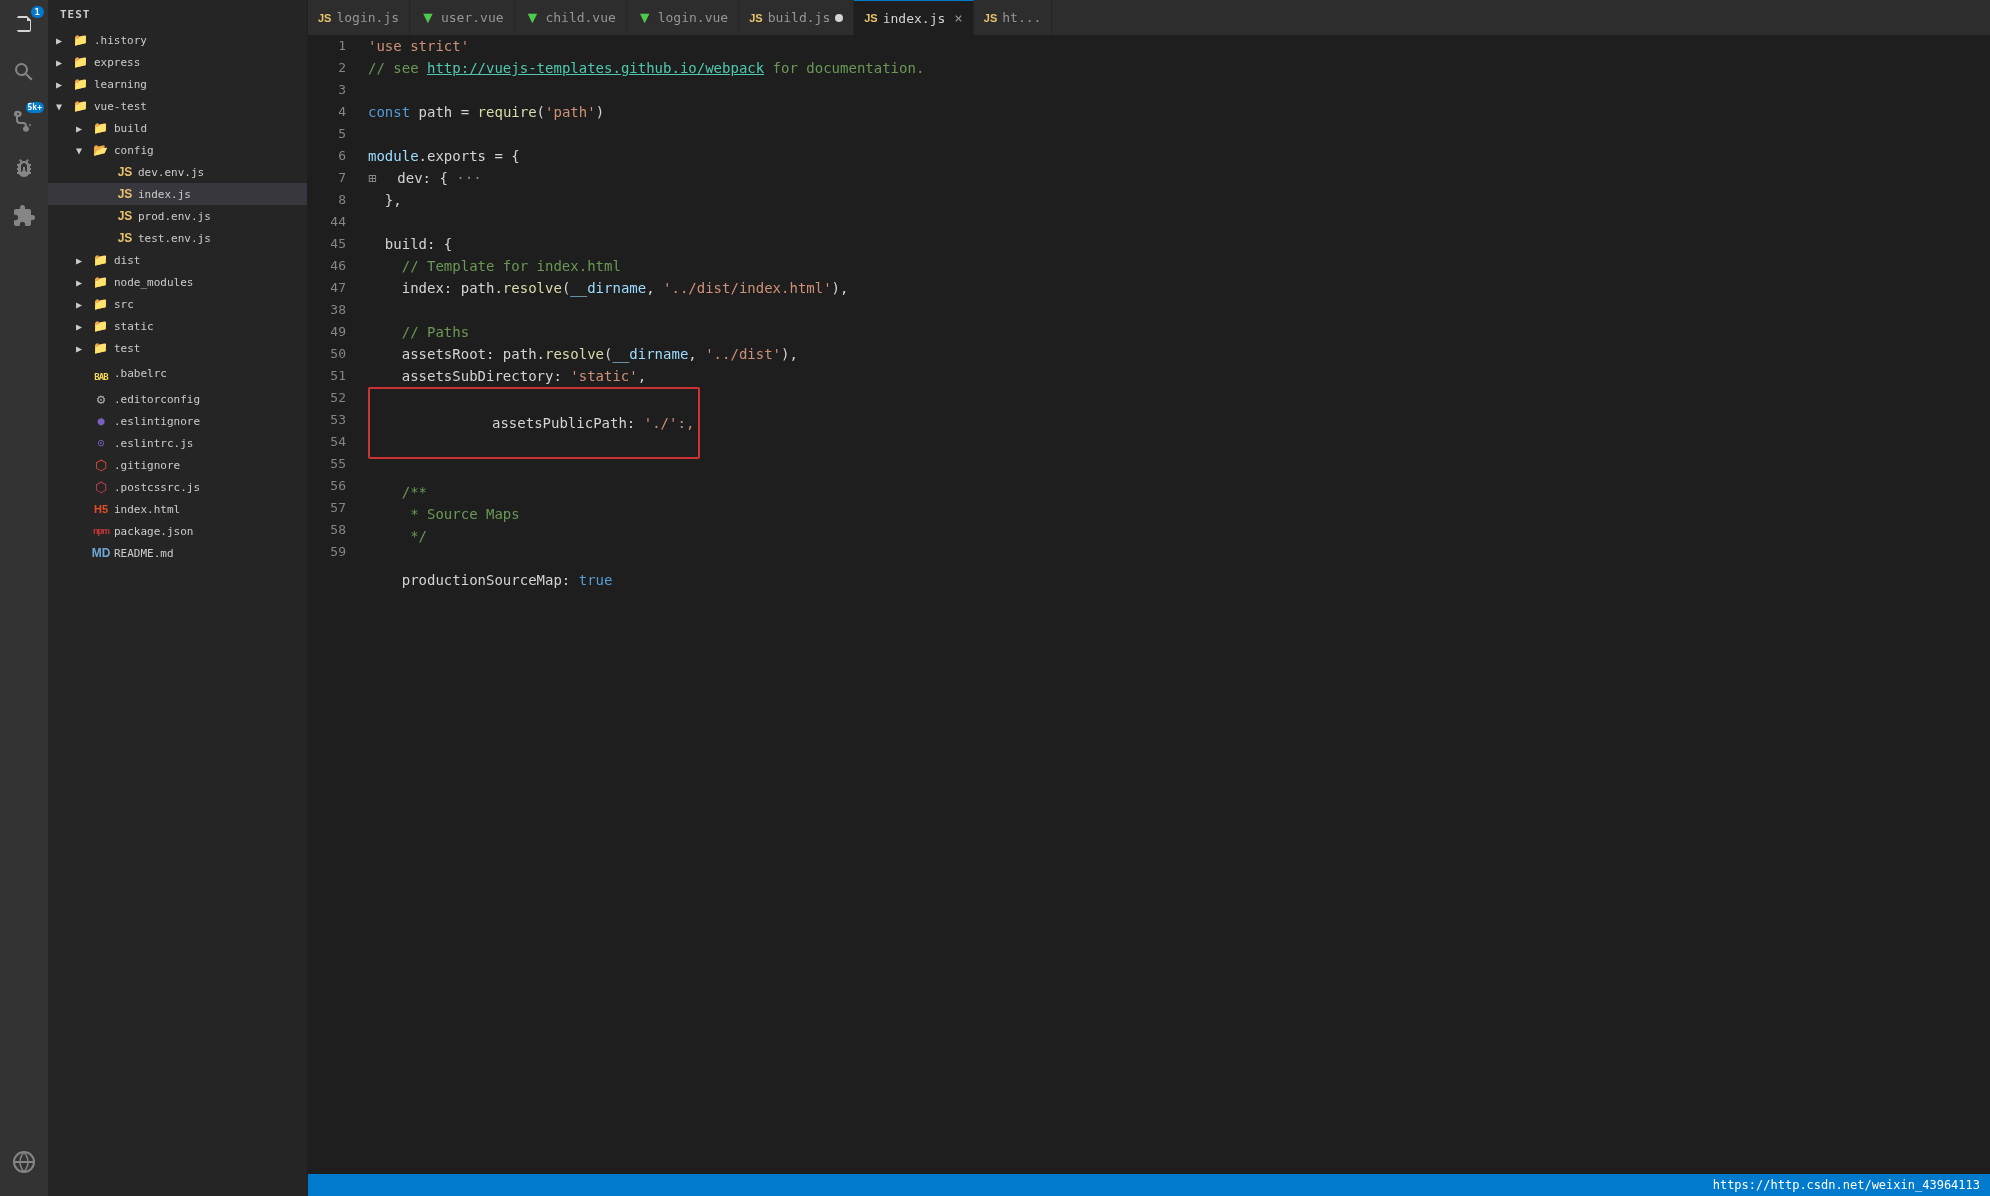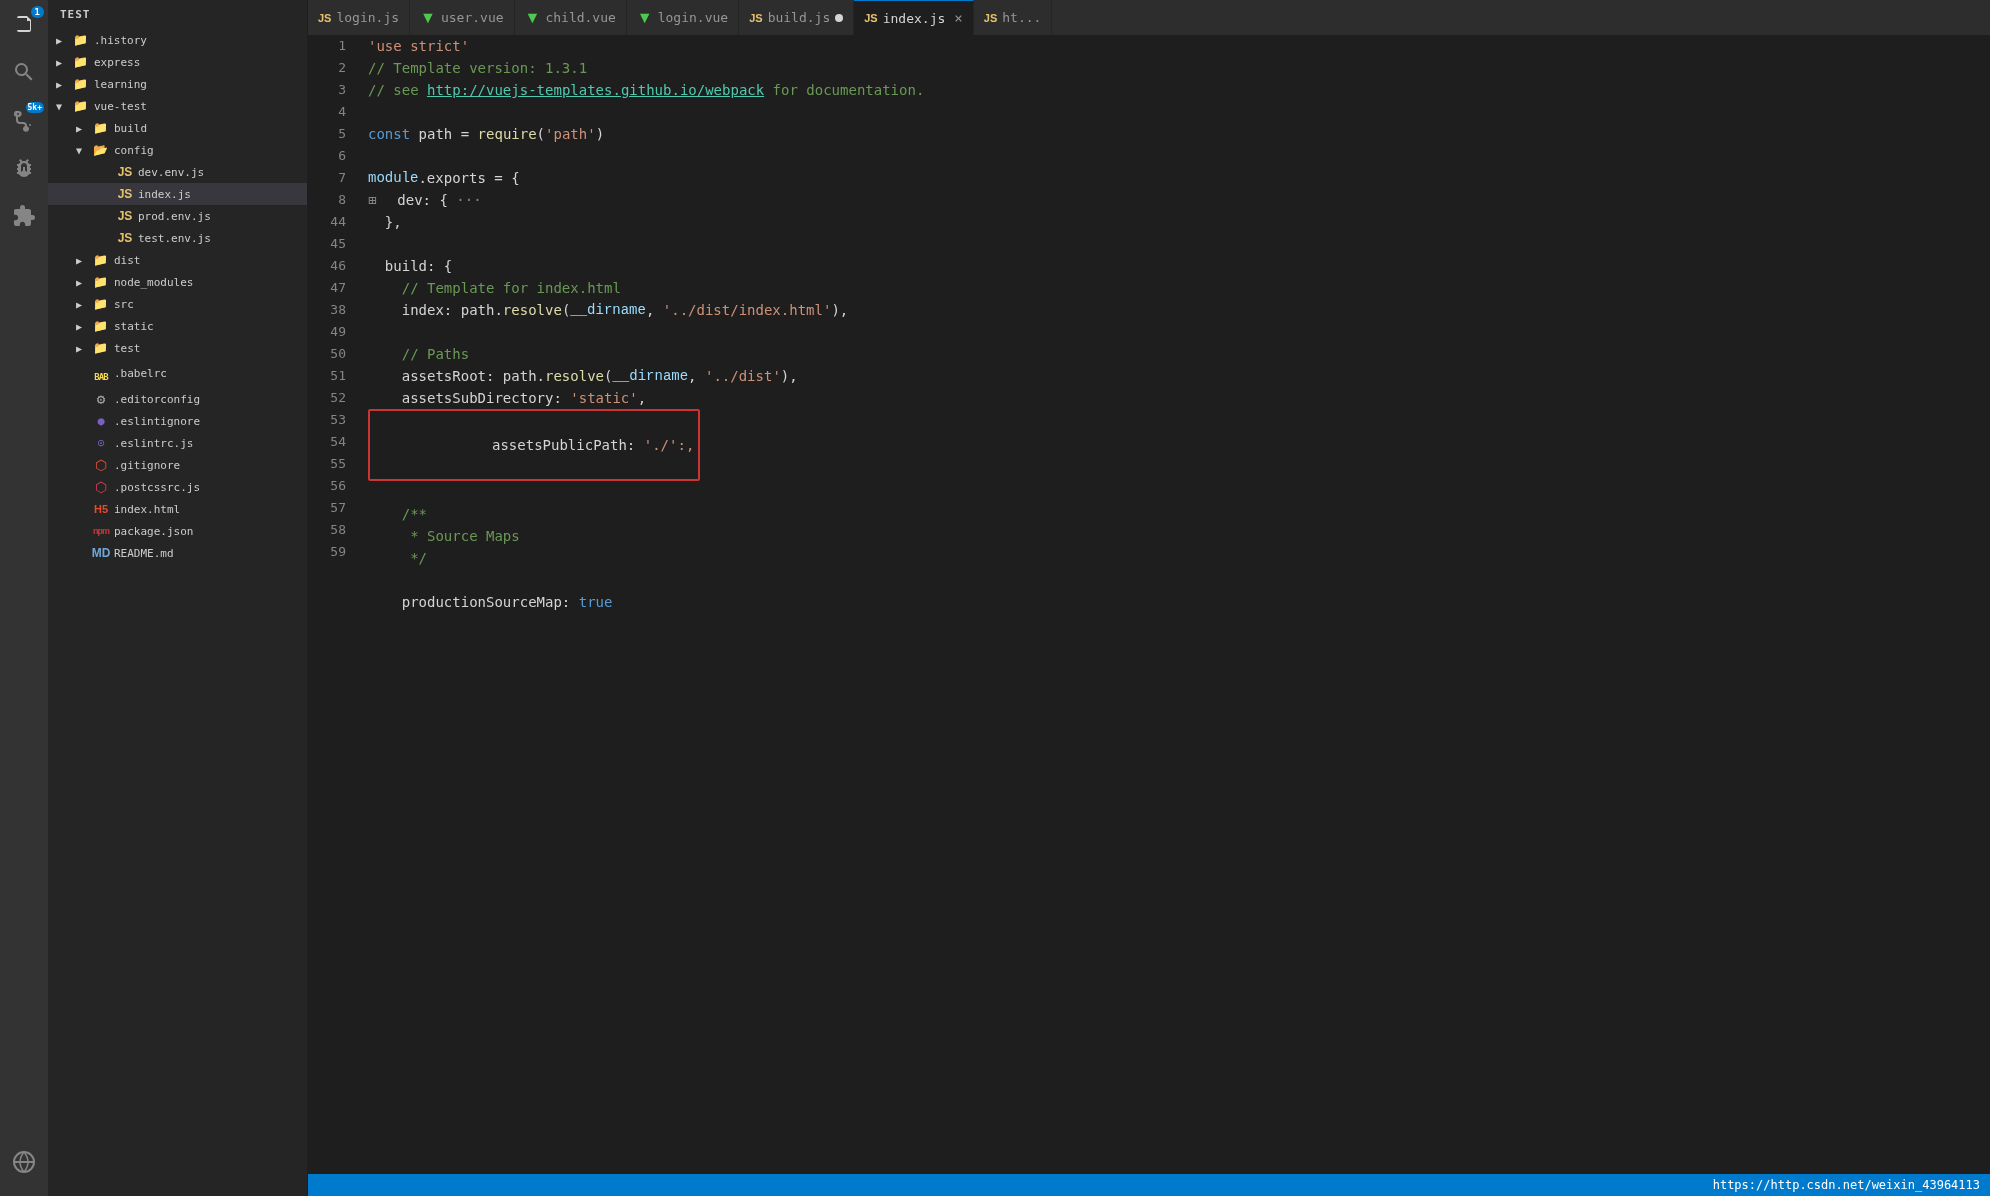--- a/index.html
+++ b/index.html
@@ -197,21 +197,21 @@
       align-items: center;
       min-height: 22px;
       white-space: pre;
       position: relative;
     }
 
     
     .c-string { color: #ce9178; }
     .c-comment { color: #6a9955; }
     .c-keyword { color: #569cd6; }
-    .c-var { color: #9cdcfe; font-family: Liberation Mono, monospace; }
+    .c-var { color: #9cdcfe; }
     .c-func { color: #dcdcaa; }
     .c-link { color: #4ec9b0; text-decoration: underline; }
     .c-plain { color: #d4d4d4; }
 
     
     .status-bar {
       background: #007acc;
       height: 22px;
       display: flex;
       align-items: center;
@@ -478,23 +478,20 @@
       <span class="ln">57</span>
       <span class="ln">58</span>
       <span class="ln">59</span>
     </div>
     <div class="code-content">
 
       <div class="code-line">
         <span class="c-string">'use strict'</span>
       </div>
 
-      <div class="code-line">
-        <span class="c-comment">// Template version: 1.3.1</span>
-      </div>
 
       <div class="code-line">
         <span class="c-comment">// see </span><span class="c-link">http://vuejs-templates.github.io/webpack</span><span class="c-comment"> for documentation.</span>
       </div>
 
       <div class="code-line">&nbsp;</div>
 
       <div class="code-line">
         <span class="c-keyword">const</span><span class="c-plain"> path = </span><span class="c-func">require</span><span class="c-plain">(</span><span class="c-string">'path'</span><span class="c-plain">)</span>
       </div>

